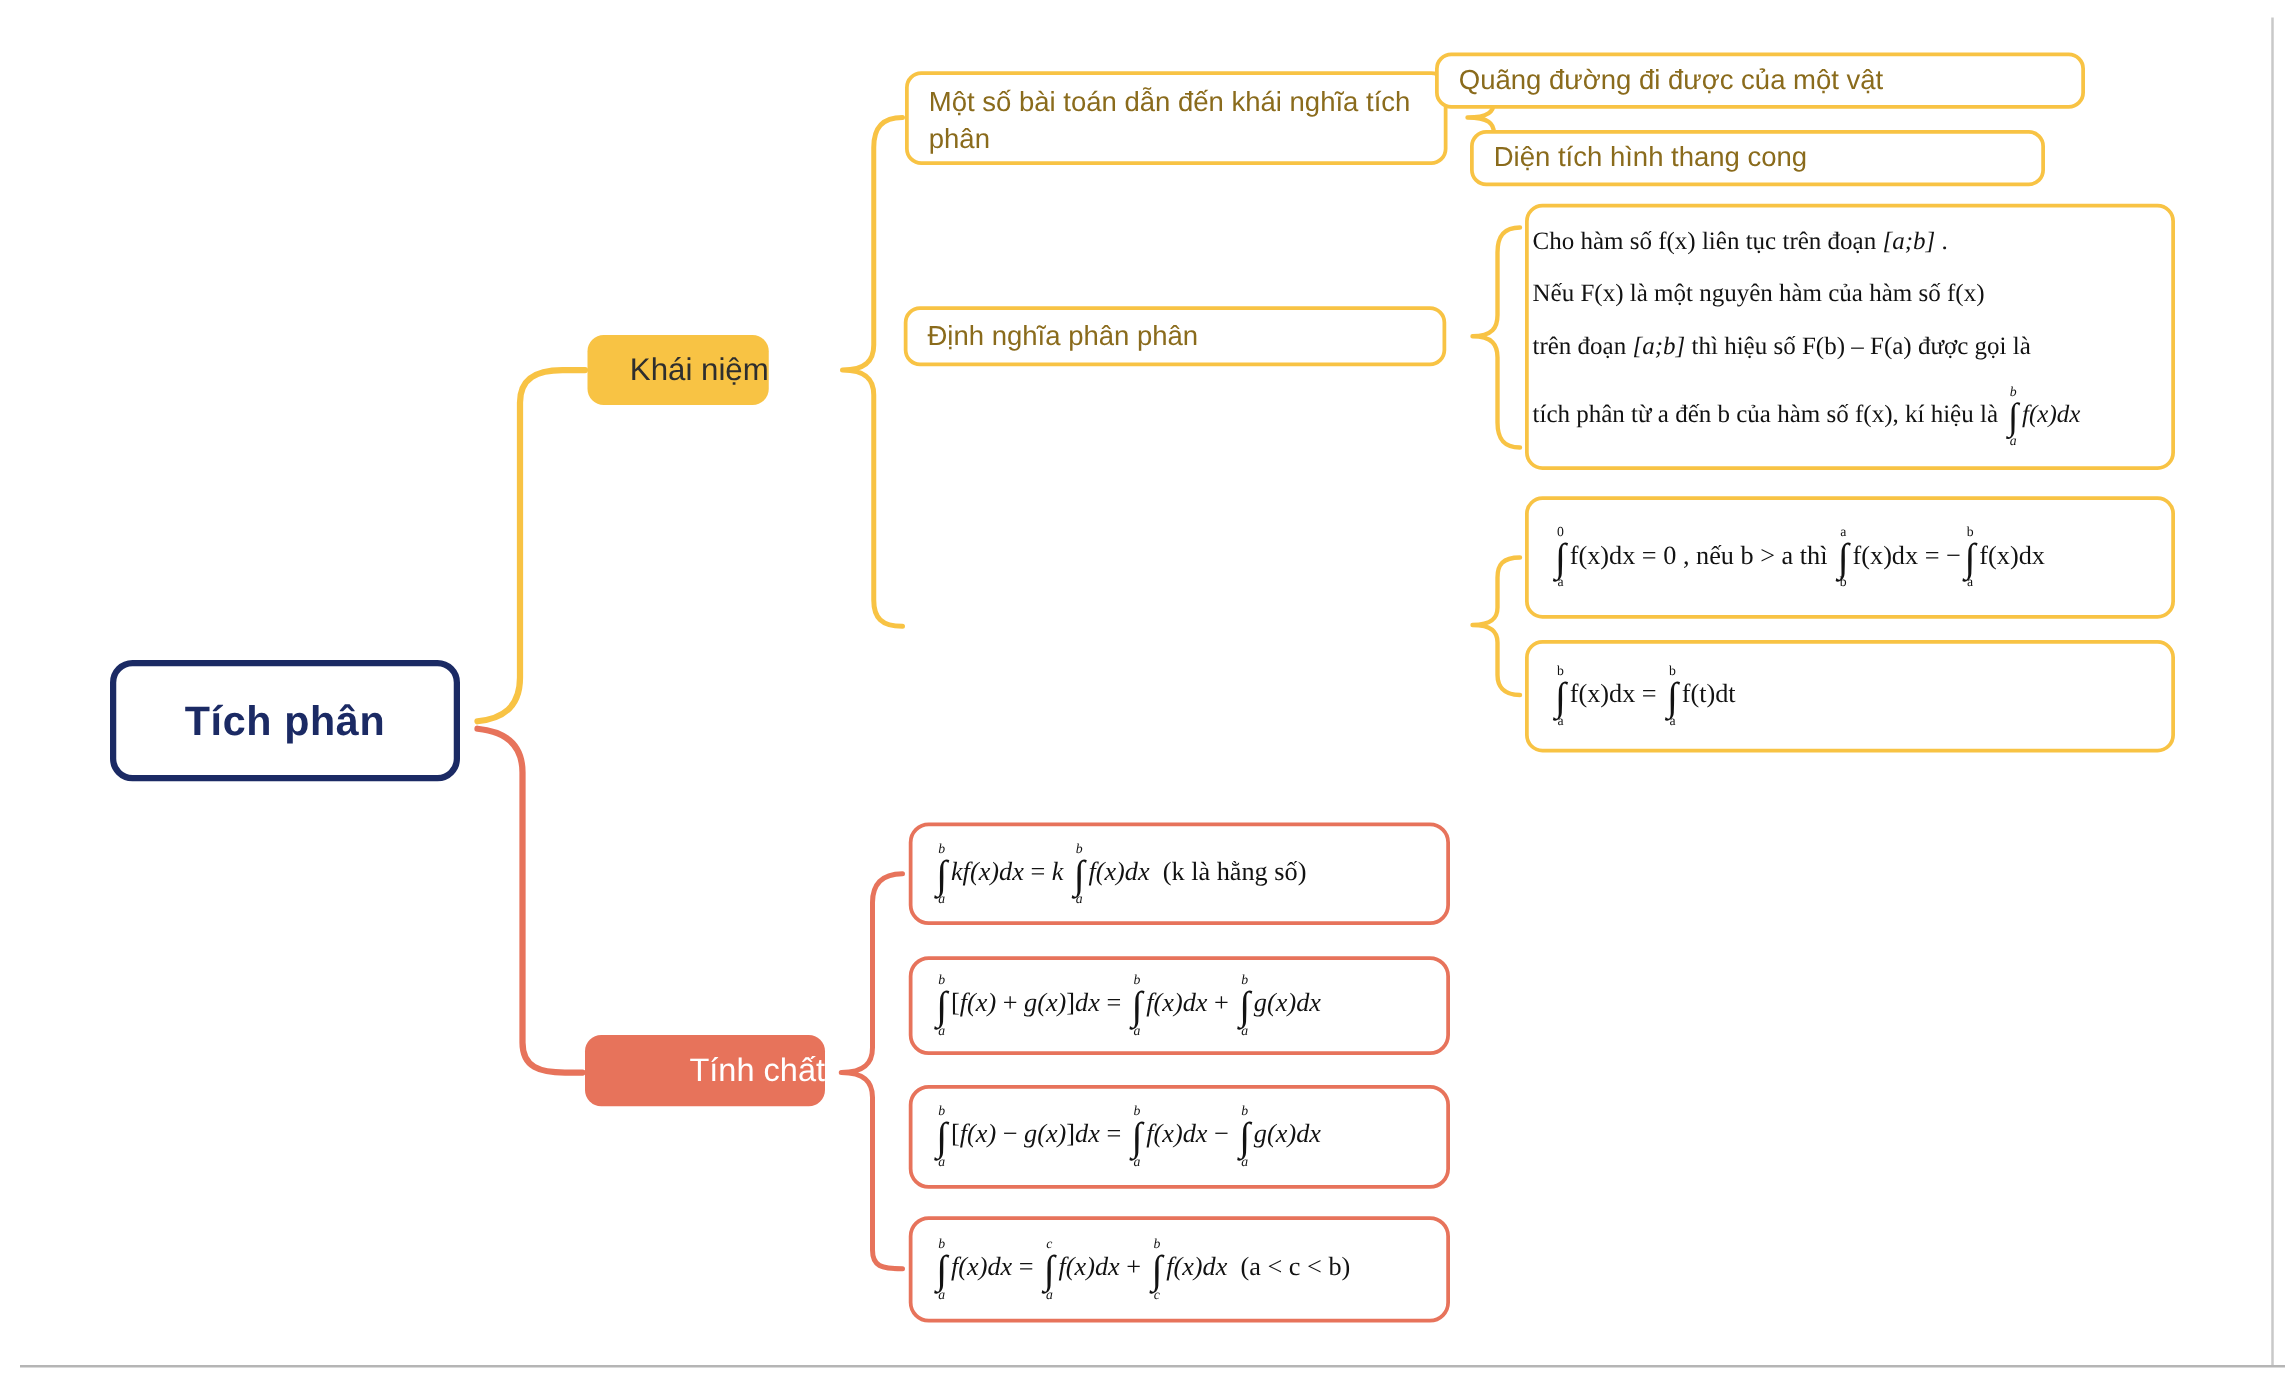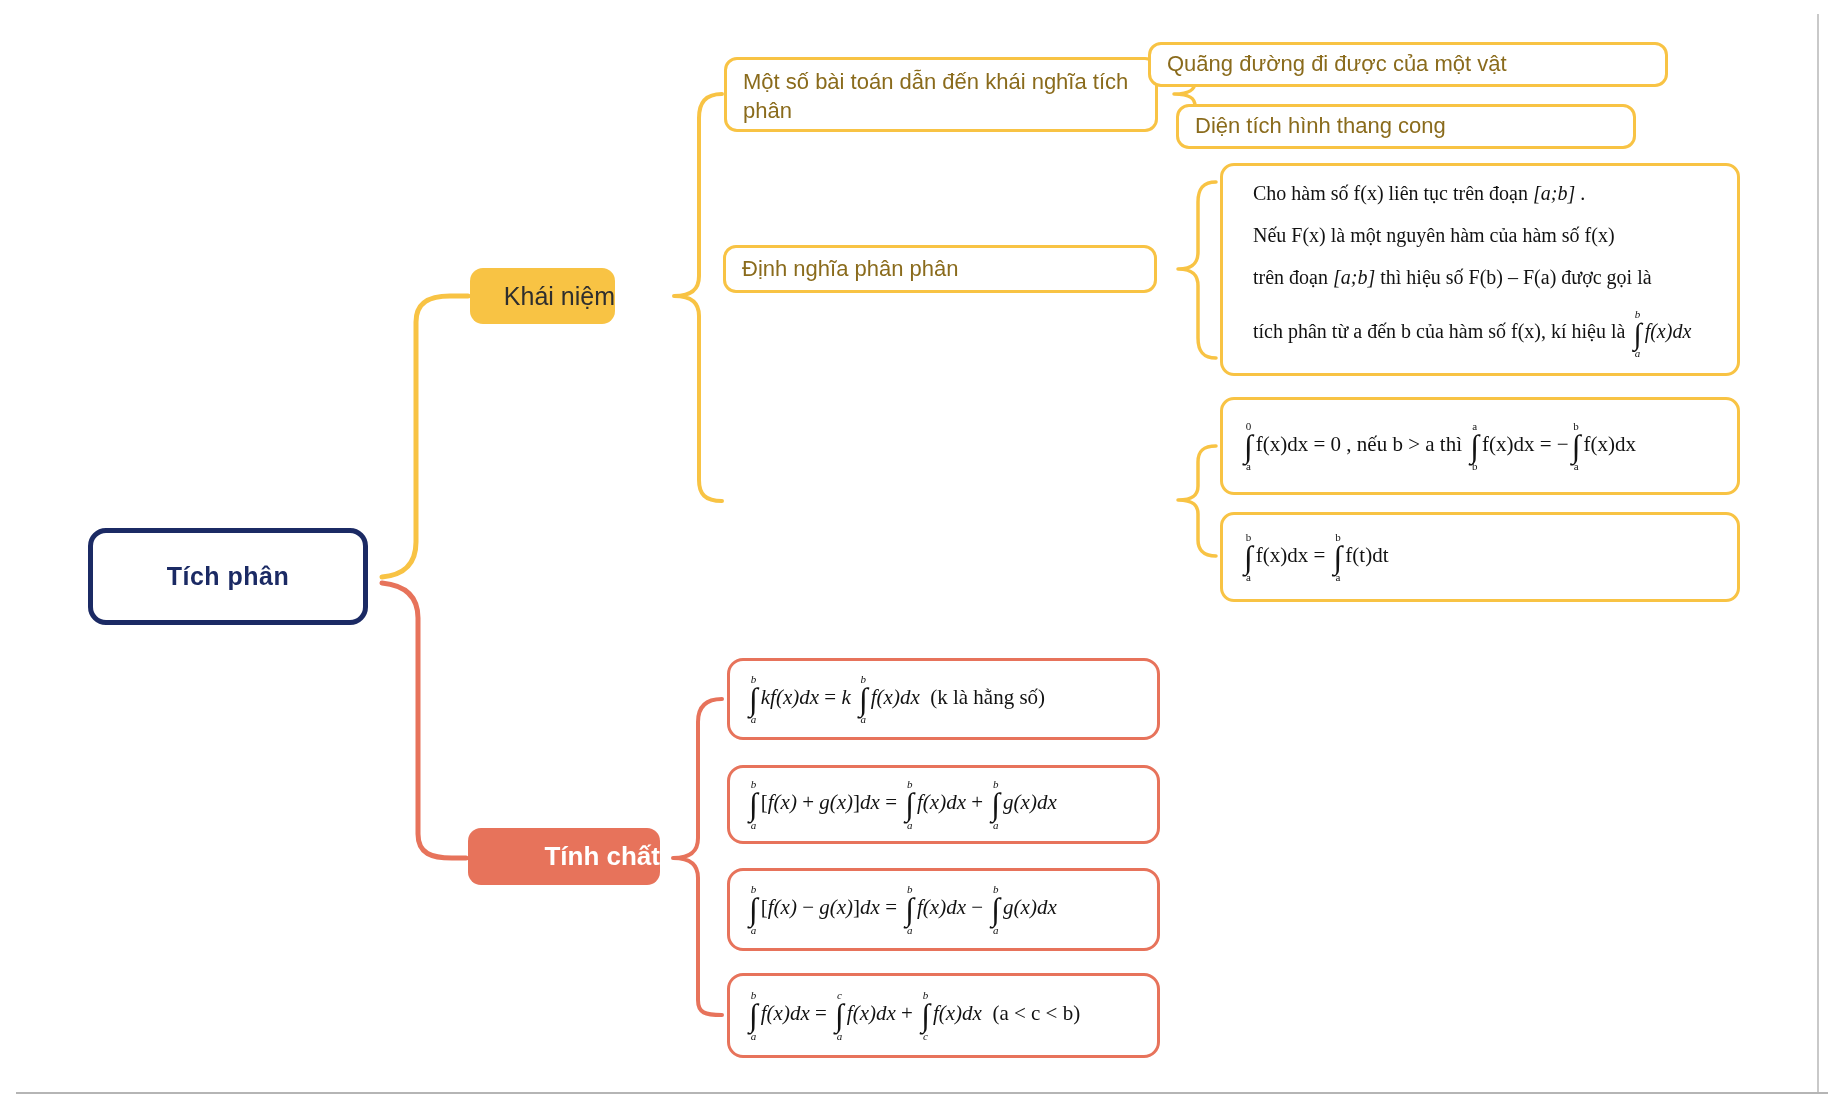--- a/index.html
+++ b/index.html
@@ -17,46 +17,46 @@
   svg.connectors{position:absolute;left:0;top:0;width:1828px;height:1105px;pointer-events:none}
   svg.connectors path{fill:none;stroke-linecap:round;stroke-linejoin:round}
   svg.connectors path.yellow{stroke:var(--yellow)}
   svg.connectors path.salmon{stroke:var(--salmon)}
 
   .node{position:absolute;display:flex;align-items:center}
 
   
   .root{left:88px;top:528px;width:280px;height:97px;border:5px solid var(--navy);
         border-radius:18px;justify-content:center;background:#fff}
-  .root .label{font-size:25px;font-weight:800;color:var(--navy);letter-spacing:.5px}
+  .root .label{font-size:33px;font-weight:800;color:var(--navy);letter-spacing:.5px}
 
   
   .topic{border-radius:13px;justify-content:flex-end}
   .topic-khai{left:470px;top:268px;width:145px;height:56px;background:var(--yellow)}
   .topic-khai .label{font-size:25px;font-weight:500;color:#2e2e2e}
   .topic-tinh{left:468px;top:828px;width:192px;height:57px;background:var(--salmon)}
-  .topic-tinh .label{font-size:26px;font-weight:700;color:#fff}
+  .topic-tinh .label{font-size:26px;font-weight:400;color:#fff}
 
   
   .sub{border:3px solid var(--yellow);border-radius:13px;background:#fff;
        color:var(--olive);font-size:22px;font-weight:500;line-height:1.3;
        padding:6px 16px}
   .sub-motso{left:724px;top:57px;width:434px;height:75px;align-items:flex-start;padding-top:8px}
   .sub-dinhnghia{left:723px;top:245px;width:434px;height:48px}
   .sub-ghichu{left:723px;top:477px;width:434px;height:47px}
   .sub-quang{left:1148px;top:42px;width:520px;height:45px}
   .sub-dien{left:1176px;top:104px;width:460px;height:45px}
 
   
   .mathbox{background:#fff;font-family:"Liberation Serif",serif;color:var(--ink)}
   .mathbox.yb{border:3px solid var(--yellow);border-radius:14px}
   .mathbox.rb{border:3px solid var(--salmon);border-radius:16px}
 
   .def{left:1220px;top:163px;width:520px;height:213px;flex-direction:column;
-       align-items:flex-start;justify-content:space-between;padding:16px 18px 14px 30px;
+       align-items:flex-start;justify-content:space-between;padding:16px 18px 14px 3px;
        font-size:20px;display:flex}
   .gc1{left:1220px;top:397px;width:520px;height:98px;padding:0 18px;font-size:21px}
   .gc2{left:1220px;top:512px;width:520px;height:90px;padding:0 18px;font-size:21px}
 
   .f1{left:727px;top:658px;width:433px;height:82px;padding:0 16px;font-size:21px}
   .f2{left:727px;top:765px;width:433px;height:79px;padding:0 16px;font-size:21px}
   .f3{left:727px;top:868px;width:433px;height:83px;padding:0 16px;font-size:21px}
   .f4{left:727px;top:973px;width:433px;height:85px;padding:0 16px;font-size:21px}
 
   .formula{white-space:pre-wrap}

